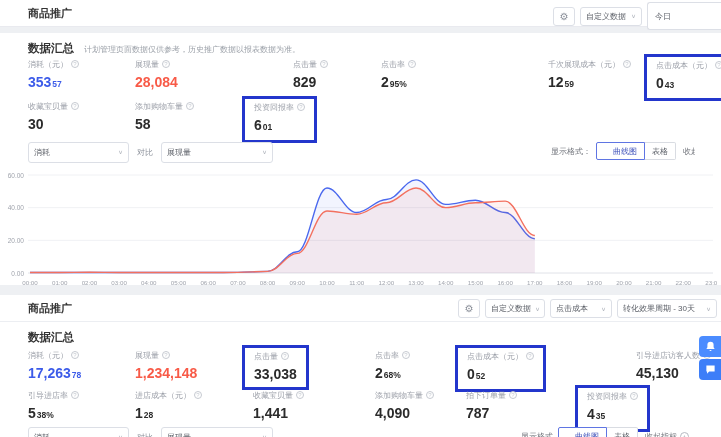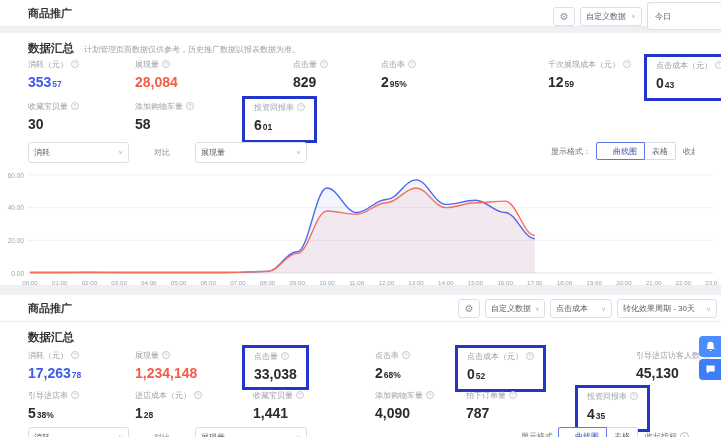--- a/index.html
+++ b/index.html
@@ -40,21 +40,21 @@
   .mlabel { font-size:8px; color:#9b9fa8; white-space:nowrap; margin-bottom:3px; }
   .info { display:inline-block; width:8px; height:8px; border:1px solid #c6cad1; border-radius:50%;
     font-size:6px; line-height:7px; text-align:center; color:#c6cad1; margin-left:3px; vertical-align:1px; }
   .mval { font-size:14px; font-weight:700; color:#2b2b2b; line-height:18px; white-space:nowrap; }
   .msub { font-size:8.5px; font-weight:700; margin-left:1px; }
   .v-blue { color:#3c5be9; } .v-red { color:#f85a47; }
 
   .selrow { display:flex; align-items:center; margin:6px 28px 0 28px; position:relative; height:22px; }
   .sel-metric { width:101px; height:21px; }
   .sel-compare { width:112px; height:21px; }
-  .vslabel { font-size:8px; color:#8a8f99; margin:0 25px; }
+  .vslabel { font-size:8px; color:#8a8f99; margin:0 8px; }
   .fmtgroup { position:absolute; right:-2px; top:1px; display:flex; align-items:center; }
   .fmtlabel { font-size:8px; color:#73767d; margin-right:5px; }
   .fbtn { height:18px; padding:0 7px; font-size:8px; background:#fff; border:1px solid #d9dce2;
     color:#5a5e66; cursor:pointer; }
   .fbtn.first { border-radius:2px 0 0 2px; }
   .fbtn.last { border-radius:0 2px 2px 0; border-left:none; }
   .fbtn.active { border:1px solid #5f75e3; color:#3a4db8; position:relative; z-index:1;padding-left:16px; }
   .collapse { font-size:8px; color:#73767d; margin-left:7px; white-space:nowrap; display:flex; align-items:center; }
   .collapse.clip { width:12px; overflow:hidden; }
   .ccaret { display:inline-block; width:9px; height:9px; border:1px solid #b6bac2; border-radius:50%;

